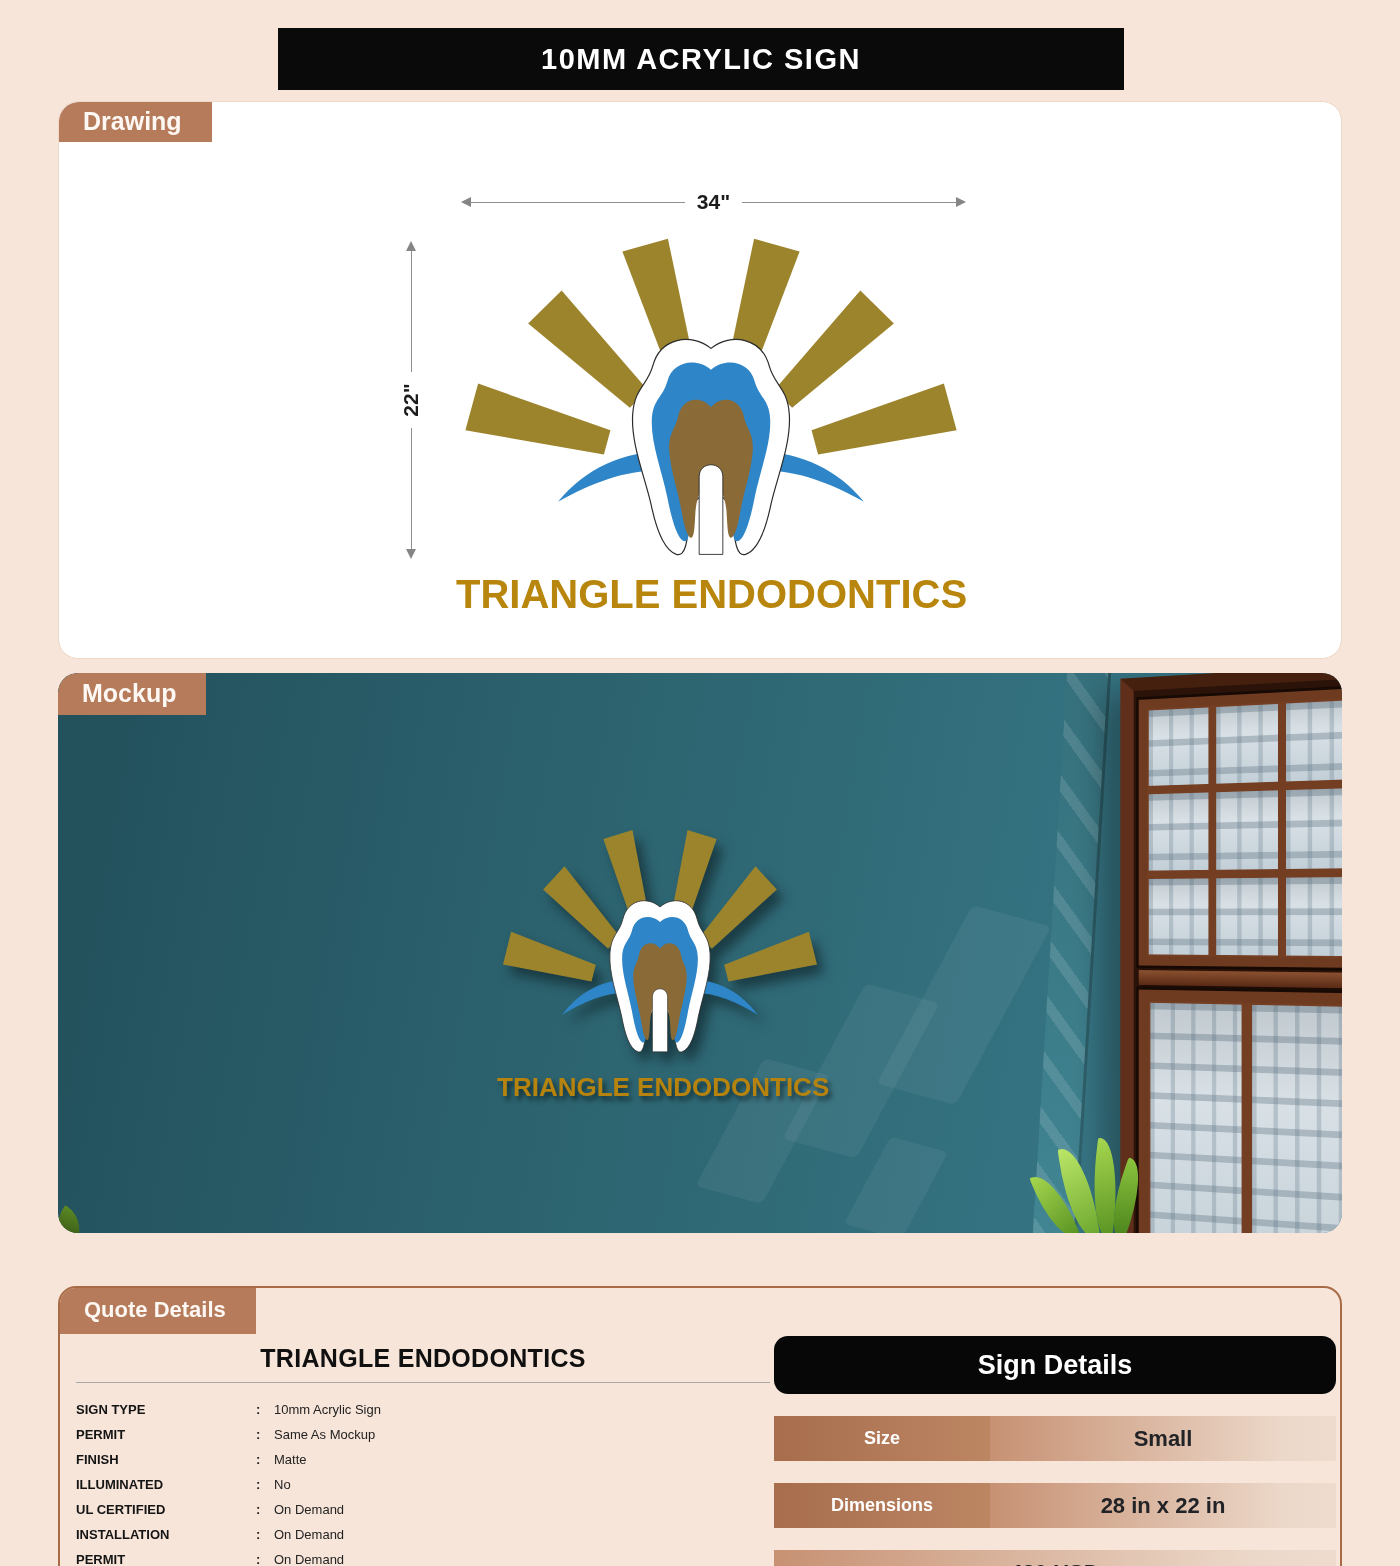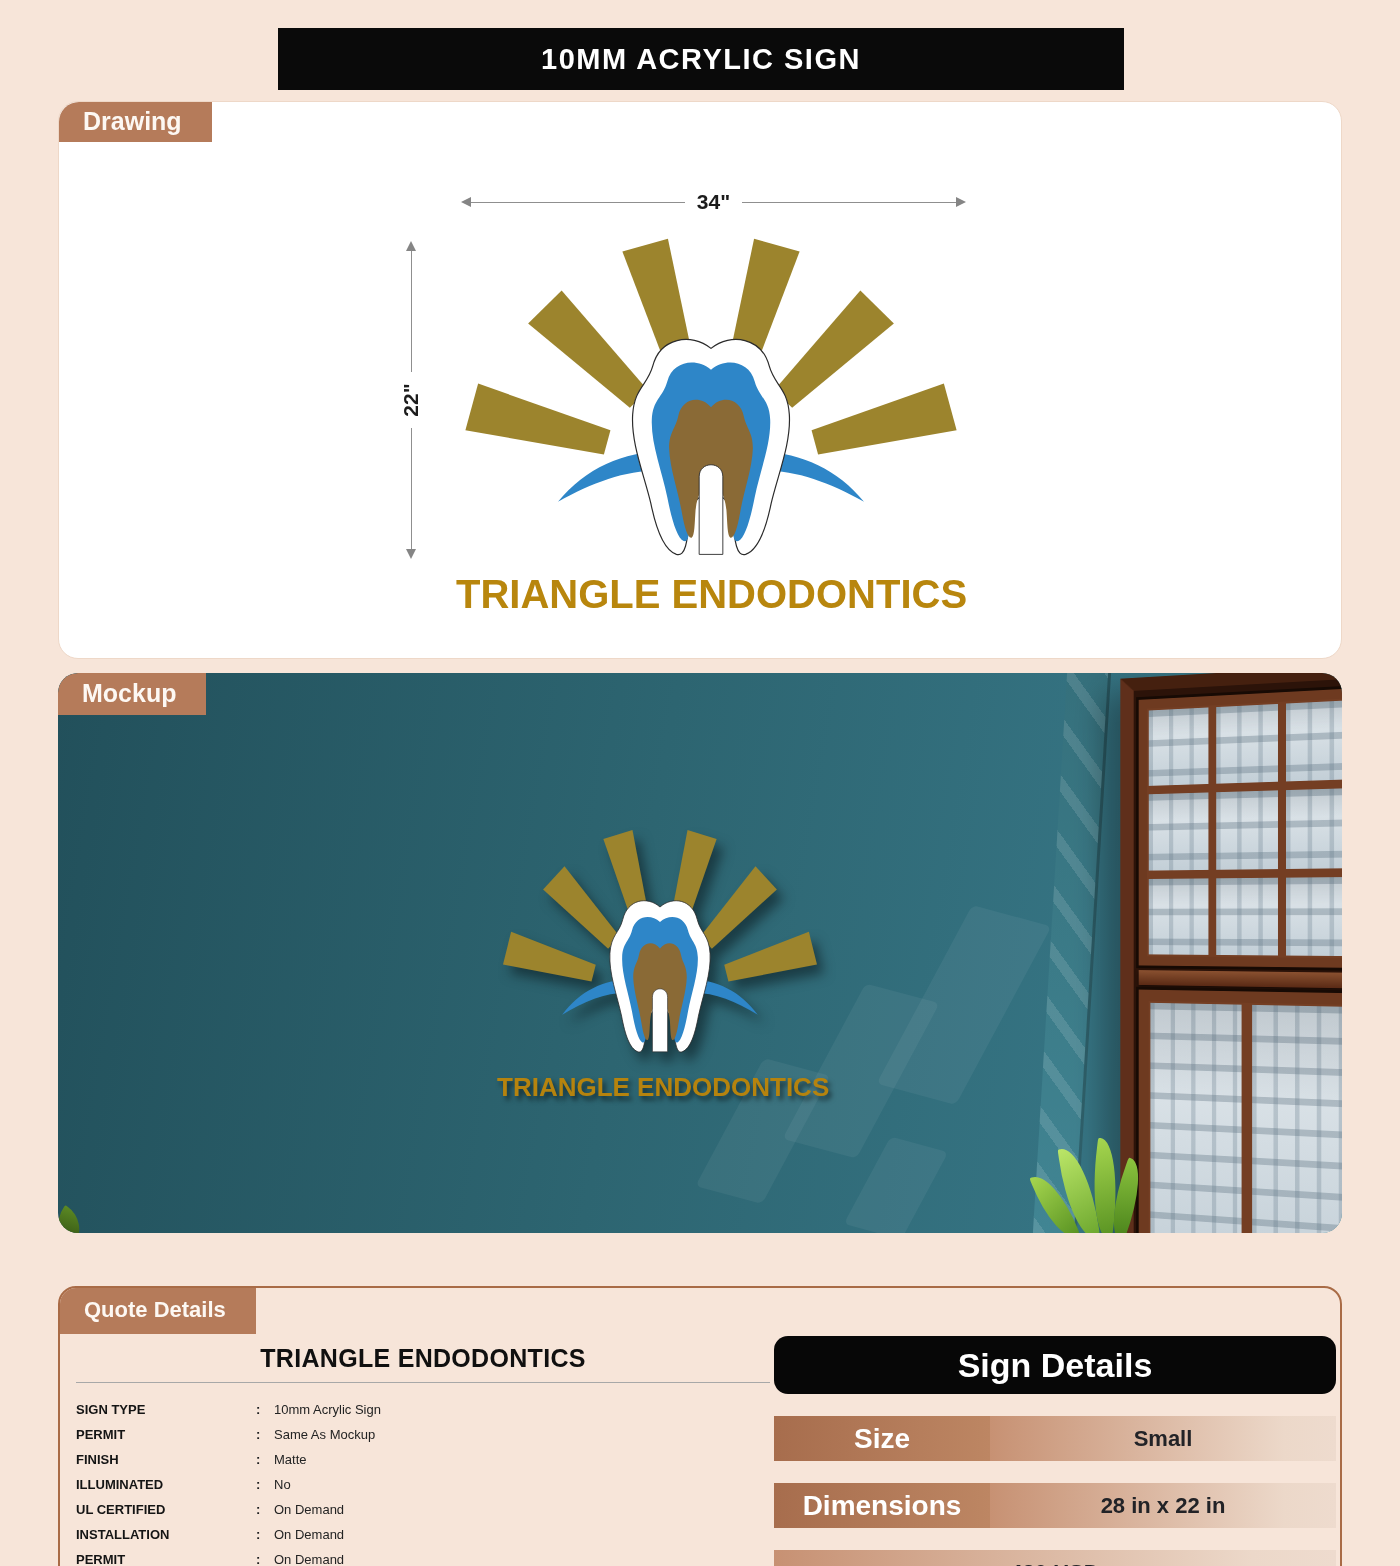--- a/index.html
+++ b/index.html
@@ -106,26 +106,26 @@
   .quote-title{font-size:25px; font-weight:700; text-align:center; color:#101010; letter-spacing:0.3px;}
   .quote-rule{border:none; border-top:1.5px solid #a8a8a8; margin:9px 0 14px 0;}
   .qrow{display:grid; grid-template-columns:180px 18px auto; font-size:13px; line-height:25px;}
   .qlabel{font-weight:700; color:#141414;}
   .qcolon{font-weight:700;}
   .qvalue{color:#232323;}
   .sign-details{position:absolute; left:714px; top:48px; width:562px;}
   .sd-header{
     height:58px; border-radius:14px; background:#070707; color:#fff;
     display:flex; align-items:center; justify-content:center;
-    font-size:34px; font-weight:700; margin-bottom:22px;
+    font-size:27px; font-weight:700; margin-bottom:22px;
   }
   .sd-row{display:flex; height:45px; margin-bottom:22px;}
   .sd-label{
     width:216px; background:linear-gradient(90deg,#a76d4d,#bd8663);
-    color:#fff; font-size:28px; font-weight:700;
+    color:#fff; font-size:18px; font-weight:700;
     display:flex; align-items:center; justify-content:center;
   }
   .sd-value{
     flex:1; background:linear-gradient(90deg,#c79173,#ecd8c9 85%,#eedbce);
     color:#222327; font-size:22px; font-weight:700;
     display:flex; align-items:center; justify-content:center;
   }
   
   .ray{fill:var(--gold);}
   .swoosh{fill:var(--blue);}

